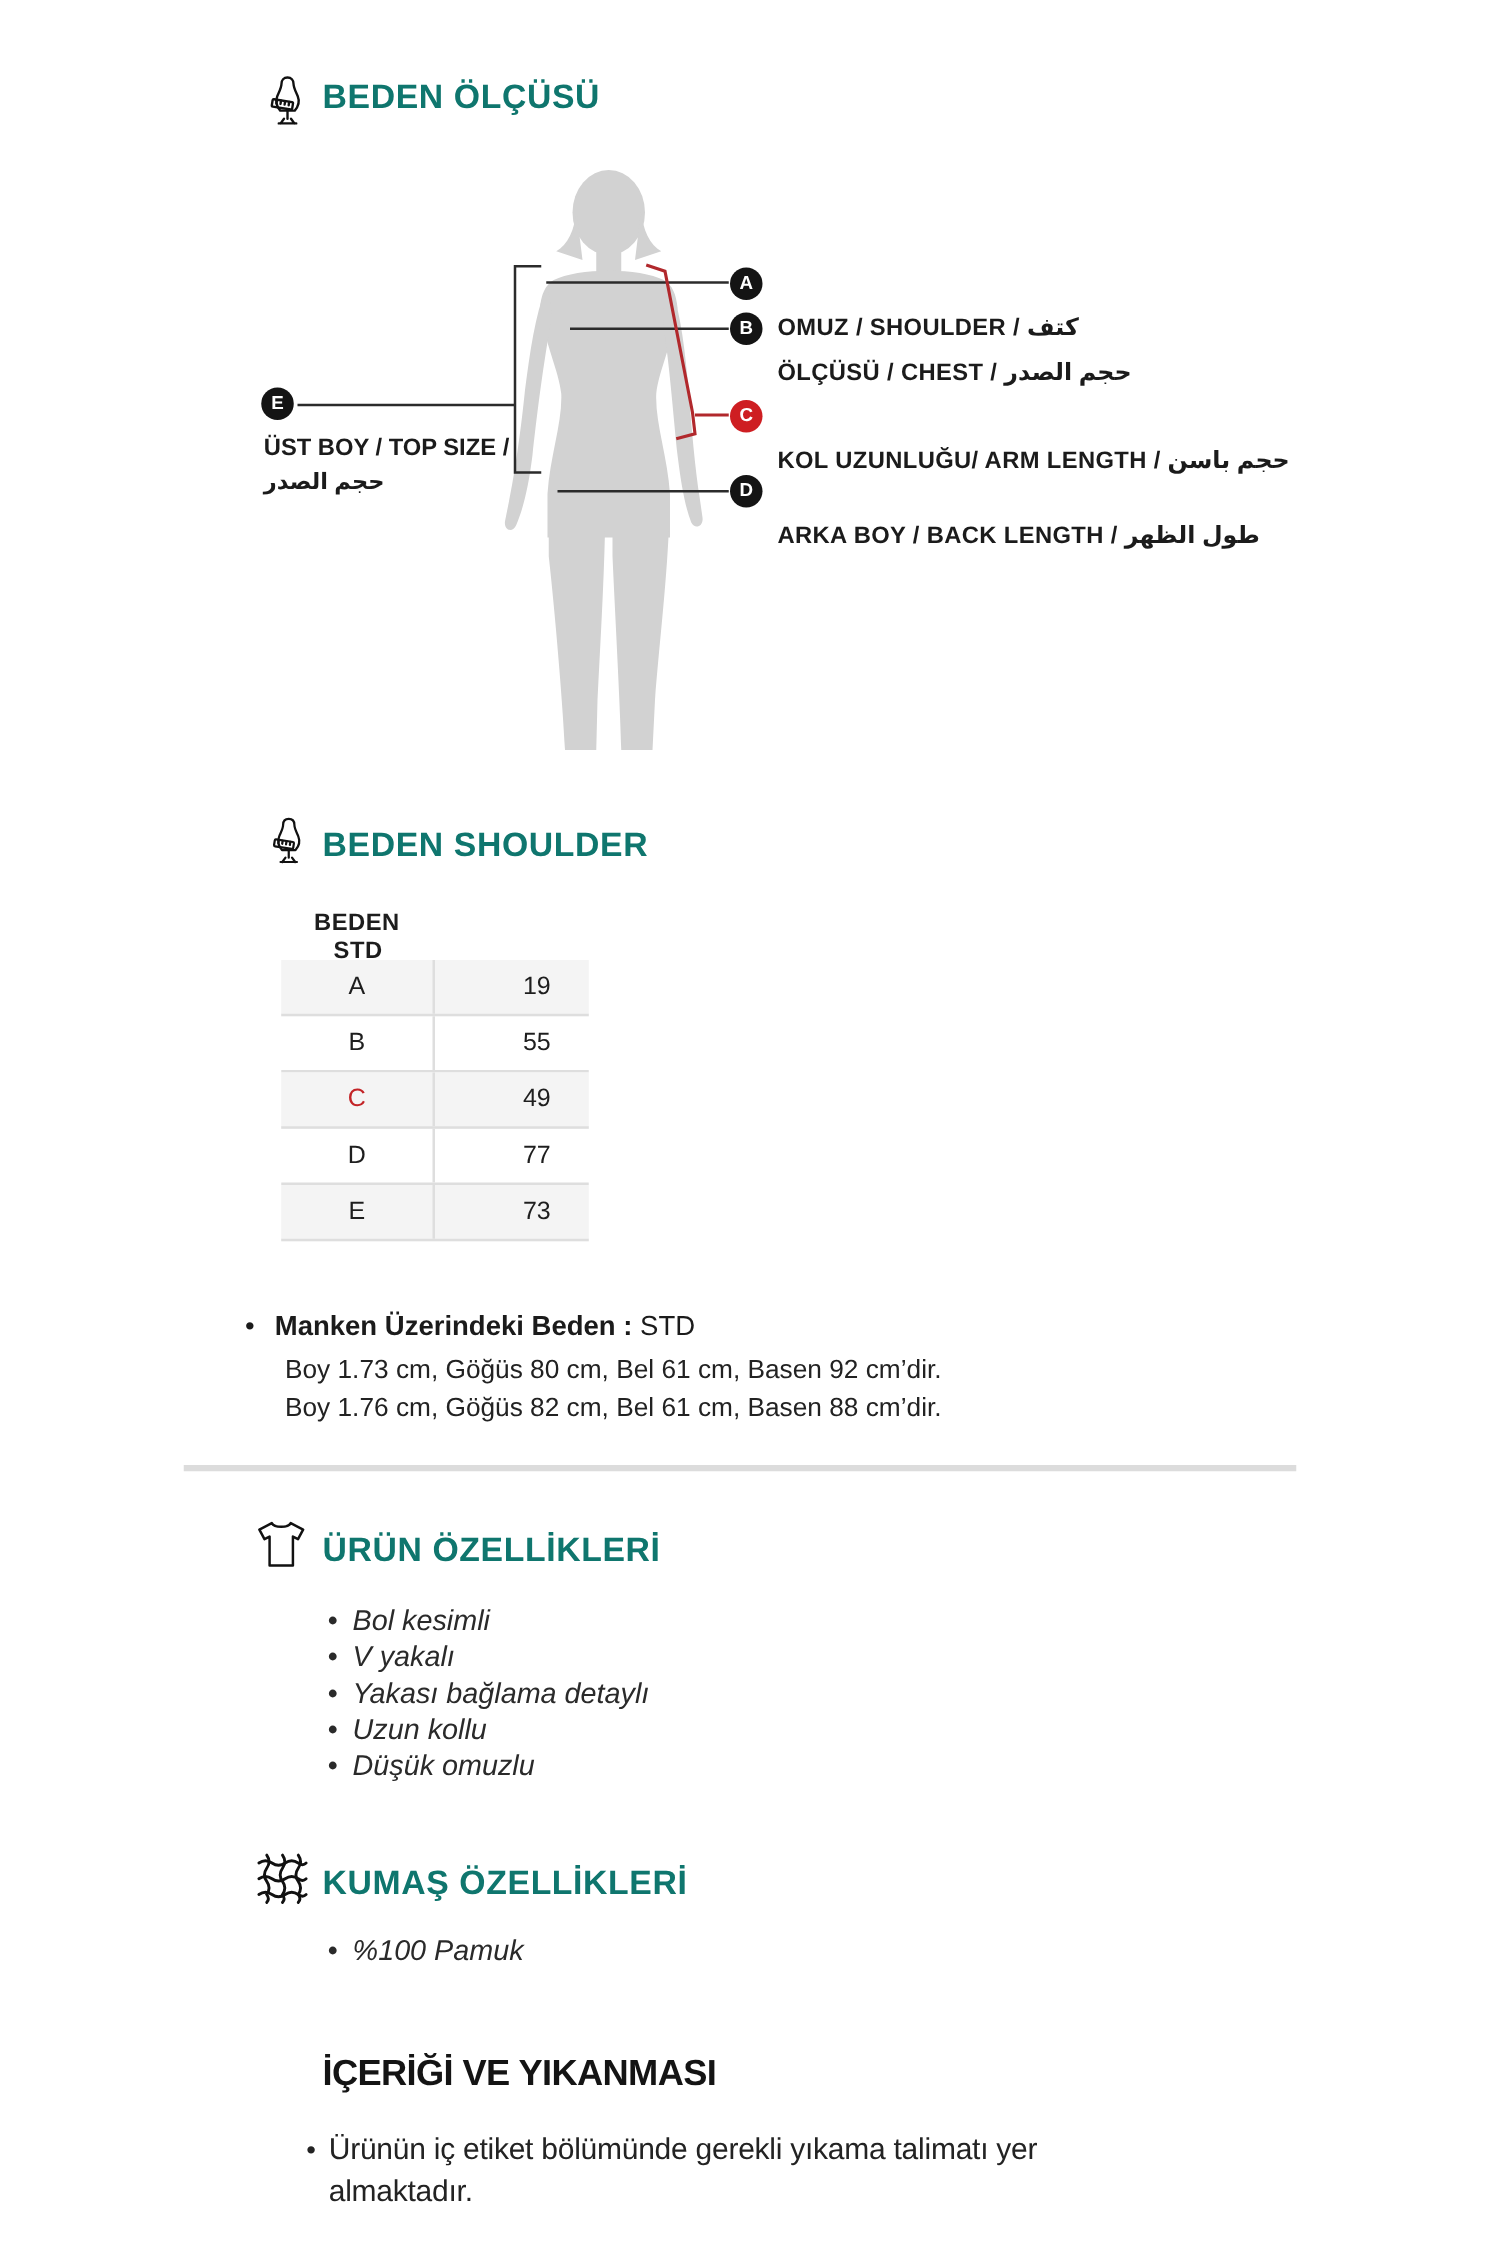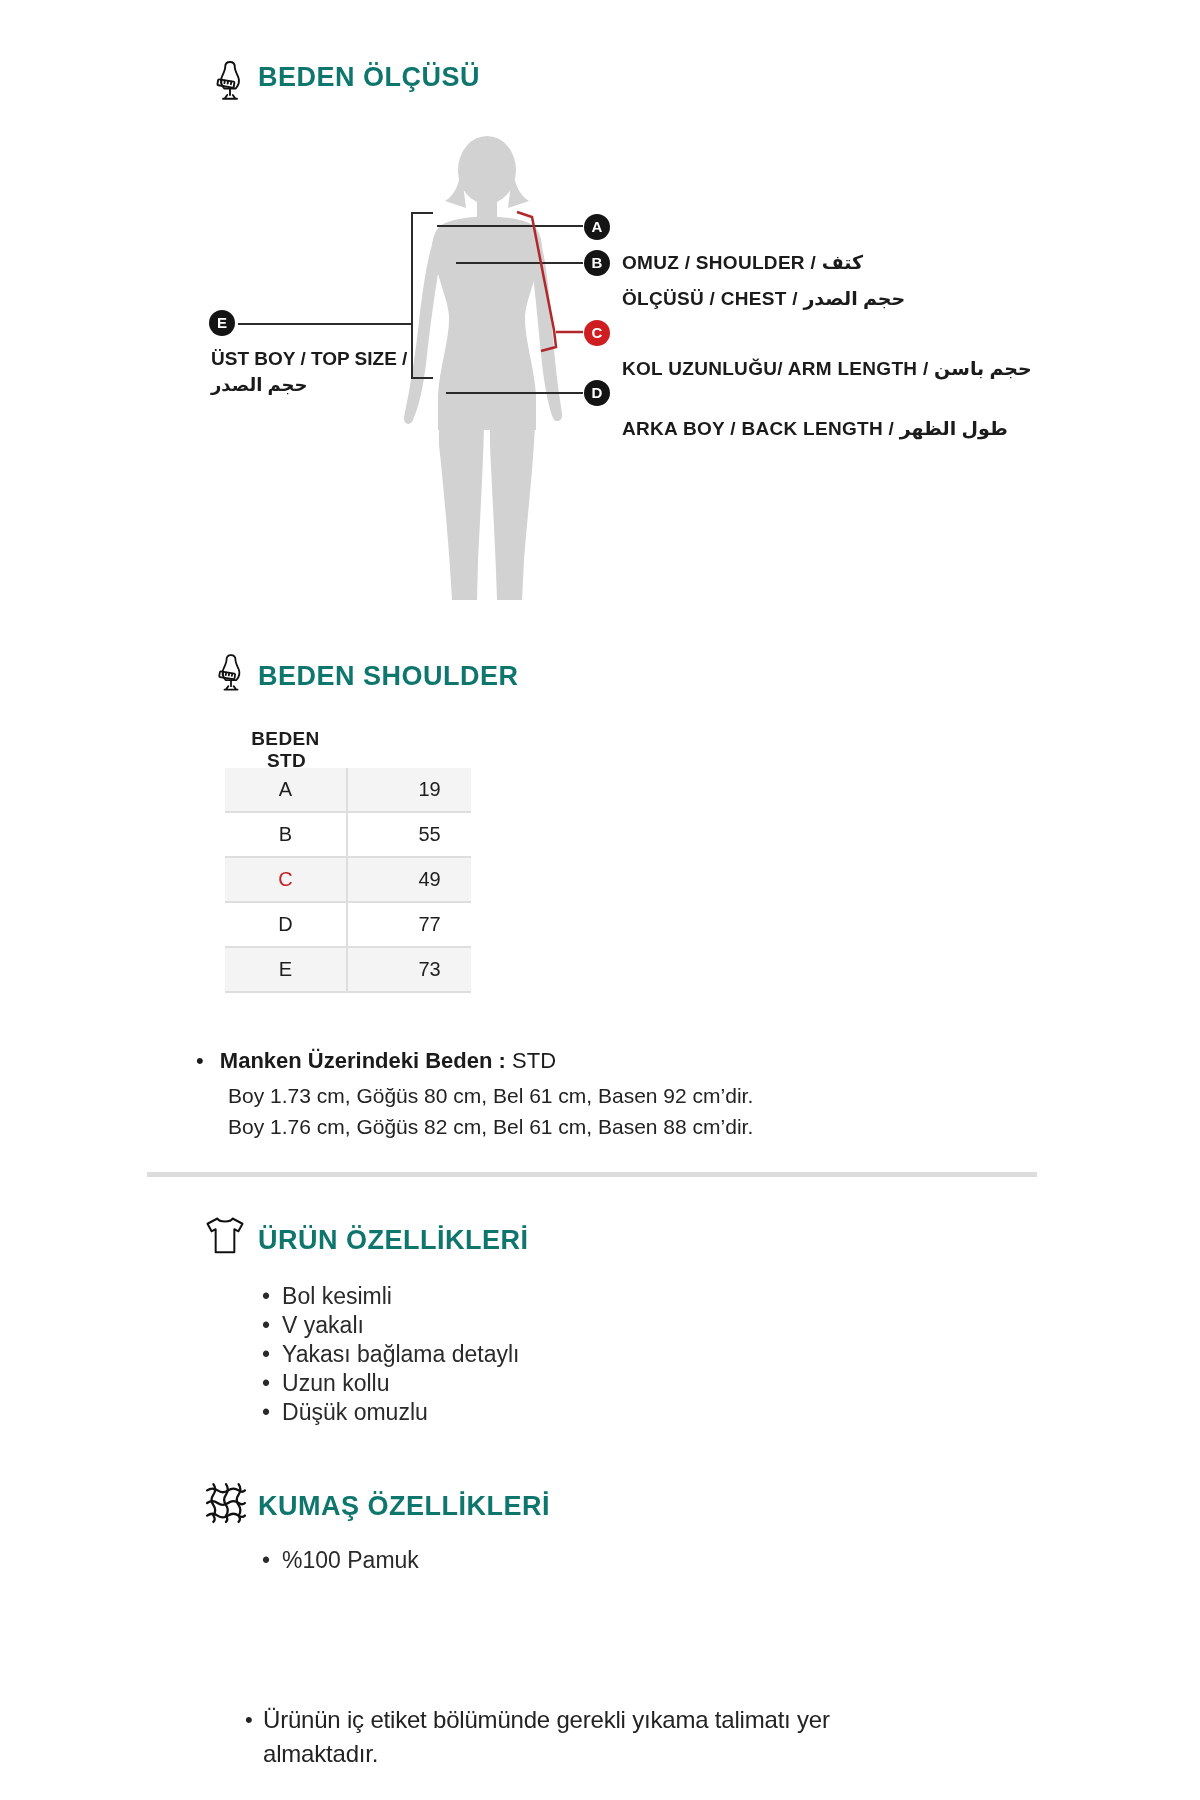--- a/index.html
+++ b/index.html
@@ -40,21 +40,21 @@
 
   
   .minfo-line1 { position:absolute; font-size:22px; color:#1b1b1b; white-space:nowrap; }
   .minfo-line1::before { content:"•"; margin-right:10px; font-size:22px; }
   .minfo-line1 .bold { font-weight:700; }
   .minfo-rest { position:absolute; font-size:21px; color:#222; line-height:31px; white-space:nowrap; }
 
   .divider { position:absolute; background:#dcdcdc; }
 
   
-  .bullets { position:absolute; }
+  .bullets { position:absolute;font-style:italic; }
   .b-item { font-size:23px; color:#2a2a2a; line-height:29px; white-space:nowrap; }
   .b-item::before { content:"•"; margin-right:12px; }
 
   .care-title { font-size:29px; font-weight:700; letter-spacing:-0.5px; color:#141414; white-space:nowrap; }
   .care-text { position:absolute; font-size:24px; color:#232323; line-height:34px; width:660px; letter-spacing:-0.2px; }
   .care-text::before { content:"•"; position:absolute; left:-18px; top:0; font-size:22px; }
 </style>
 </head>
 <body>
 
@@ -191,15 +191,16 @@
       <path d="M8 2 Q11.5 7 8 12 Q4.5 17 8 22 Q11.5 27 8 32 Q10.5 35.5 8 38"></path>
       <path d="M20 2 Q23.5 7 20 12 Q16.5 17 20 22 Q23.5 27 20 32 Q22.5 35.5 20 38"></path>
       <path d="M32 2 Q35.5 7 32 12 Q28.5 17 32 22 Q35.5 27 32 32 Q34.5 35.5 32 38"></path>
     </svg>
   </div>
   <div class="abs sec-title" style="left:258px; top:1491px;">KUMAŞ ÖZELLİKLERİ</div>
   <div class="bullets" style="left:262px; top:1546px;">
     <div class="b-item">%100 Pamuk</div>
   </div>
 
+  <div class="abs care-title" style="left:258px; top:1643px;">İÇERİĞİ VE YIKANMASI</div>
   <div class="care-text" style="left:263px; top:1703px;">Ürünün iç etiket bölümünde gerekli yıkama talimatı yer almaktadır.</div>
 
 </div>
 
 </body></html>

